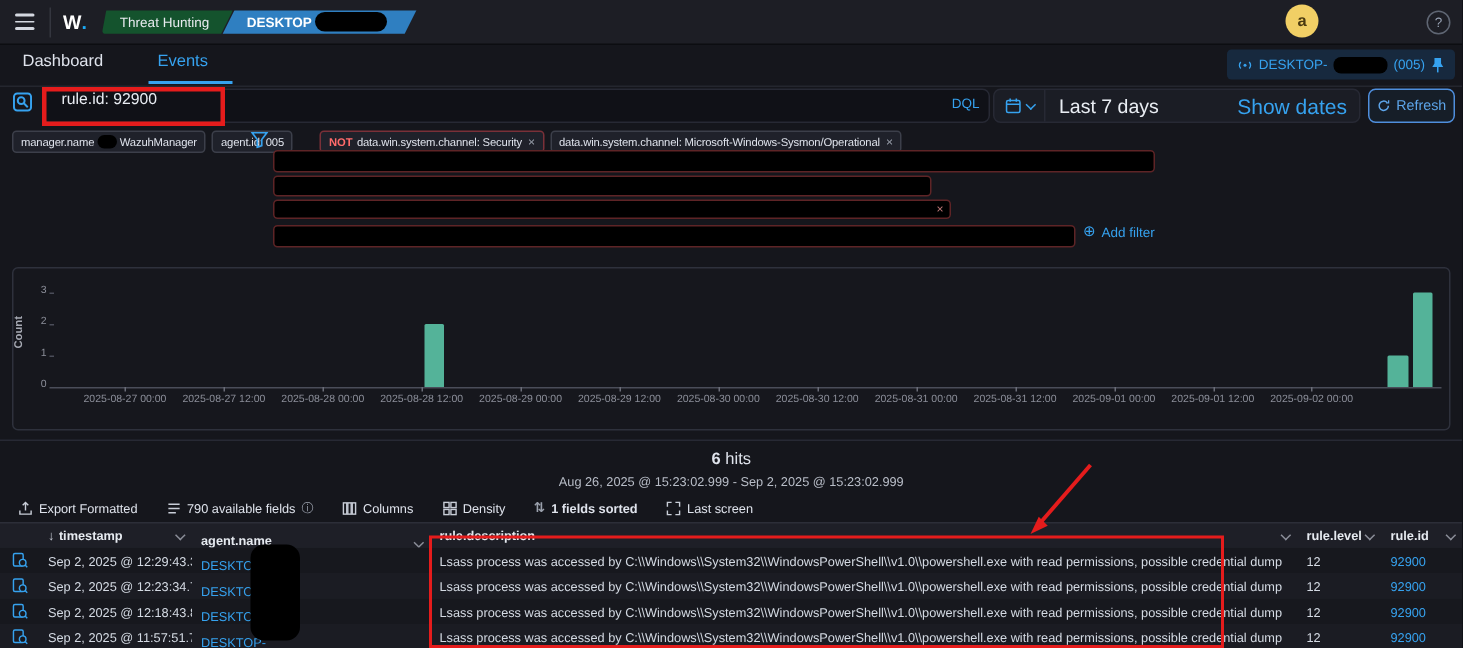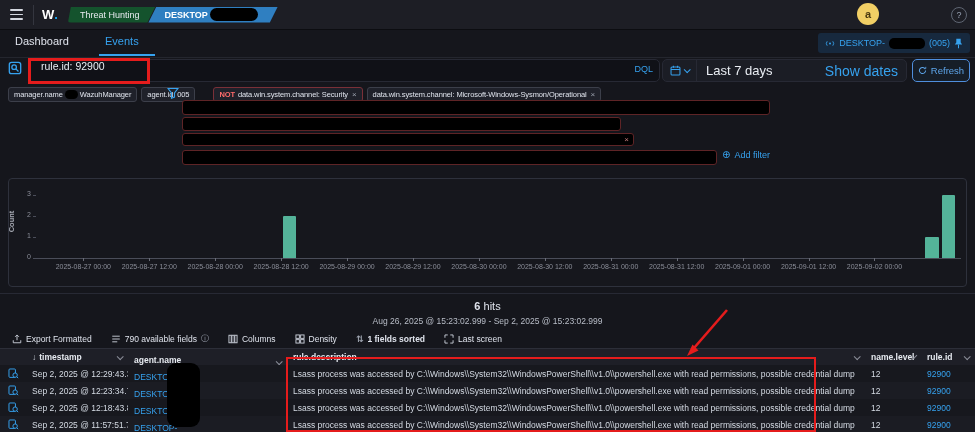--- a/index.html
+++ b/index.html
@@ -318,21 +318,21 @@
         </div>
       <div class="hcell c-ag" style="color:#e6eaf0">
           <span>agent.name</span>
           <span class="chev"></span>
         </div>
       <div class="hcell c-desc">
           <span>rule.description</span>
           <span class="chev"></span>
         </div>
       <div class="hcell c-lvl">
-          <span>name.level</span>
+          <span>rule.level</span>
           <span class="chev"></span>
         </div>
       <div class="hcell c-id" style="color:#e6eaf0">
           <span>rule.id</span>
           <span class="chev"></span>
         </div>
     </div>
     <div id="table-rows">
         <div class="trow" style="top: 17px;">
           <div class="cell c-ic">

